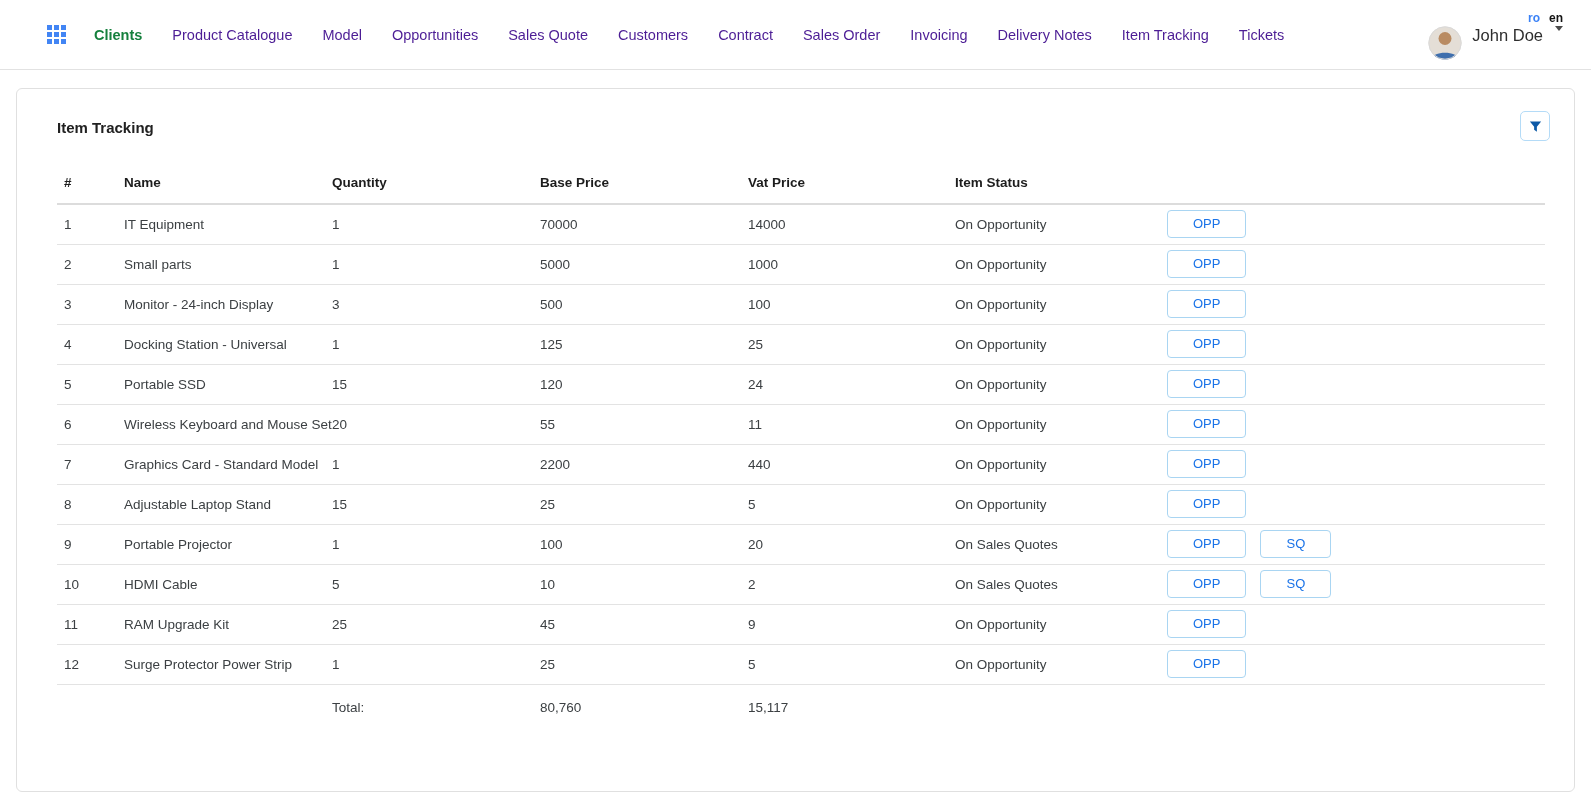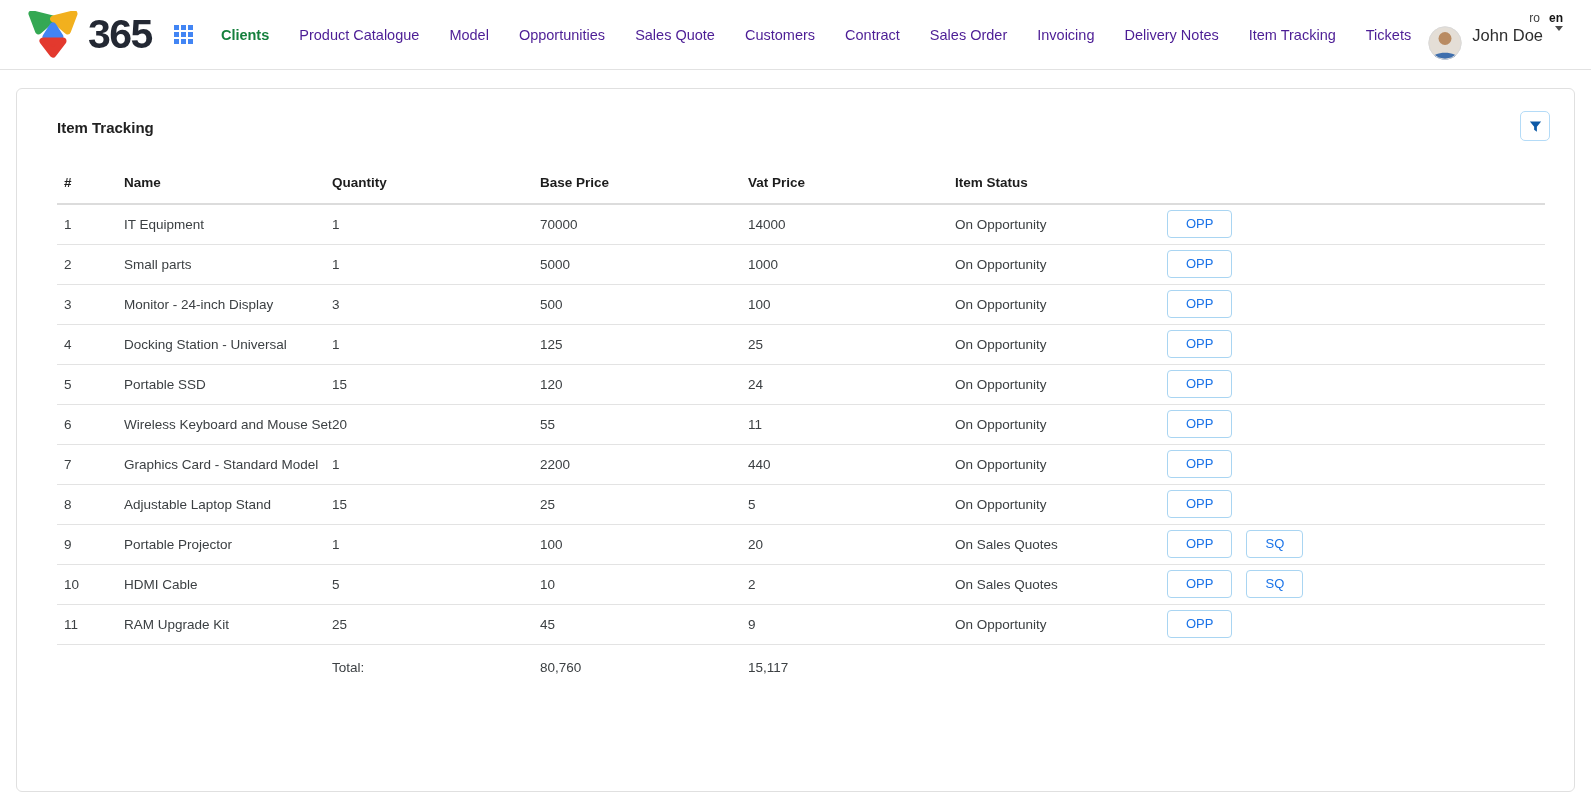--- a/index.html
+++ b/index.html
@@ -36,21 +36,21 @@
     font-size:14.5px; color:#4c1d95; text-decoration:none;
     white-space:nowrap; cursor:pointer;
   }
   .nav-item.active { font-weight:700; color:#15803d; }
 
   .header-right {
     margin-left:auto; display:flex; flex-direction:column;
     align-items:flex-end; gap:1px; padding-top:2px;
   }
   .langs { display:flex; gap:9px; font-size:12px; color:#3a3a3a; }
-  .lang { cursor:pointer; text-decoration:none; color:#404040; }
+  .lang { cursor:pointer; text-decoration:none; color:#3b82f6;font-weight:bold; }
   .lang.active { font-weight:700; color:#141414; }
   .user { display:flex; align-items:flex-start; gap:10px; cursor:pointer; }
   .avatar { width:34px; height:34px; display:block; }
   .user-name { font-size:16.5px; color:#2e2e2e; }
   .caret {
     width:0; height:0; margin-left:2px;
     border-left:4.5px solid transparent; border-right:4.5px solid transparent;
     border-top:5px solid #4a4a4a;
   }
 
@@ -85,43 +85,28 @@
     white-space:nowrap; overflow:hidden;
   }
   .items-table td.cell-num { padding-left:7px; }
   .items-table tfoot td { border-bottom:none; height:46px; }
   .total-label { font-weight:400; color:#1d1d1d; }
   .btn-chip {
     display:inline-block; background:#fff; cursor:pointer;
     border:1px solid #a9d5f2; border-radius:4px;
     color:#1a73e8; font-size:13px; font-weight:500;
     font-family:"Liberation Sans", sans-serif;
-    padding:5px 18px; min-width:44px; text-align:center;
+    padding:5px 25px; min-width:44px; text-align:center;
     margin-right:14px; line-height:1.25;
   }
 </style>
 </head>
 <body>
 
 <header class="topbar">
-  <div class="brand">
-    <svg class="logo-mark" width="56" height="48" viewBox="0 0 56 48" aria-hidden="true">
-      <g stroke-linejoin="round" stroke-width="7">
-        <g transform="rotate(14 15 12)">
-          <polygon points="5,5 26,5 15.5,20" fill="#34a853" stroke="#34a853"></polygon>
-        </g>
-        <g transform="rotate(-14 41 12)">
-          <polygon points="30,5 51,5 40.5,20" fill="#f2b01e" stroke="#f2b01e"></polygon>
-        </g>
-        <polygon points="21,26 35,26 28,15" fill="#4285f4" stroke="#4285f4"></polygon>
-        <polygon points="18,30 38,30 28,43" fill="#e3392e" stroke="#e3392e"></polygon>
-      </g>
-    </svg>
-    <span class="logo-text">365</span>
-  </div>
 
   <button class="apps-btn" aria-label="apps">
     <svg width="19" height="19" viewBox="0 0 19 19" aria-hidden="true">
       <g fill="#4285f4">
         <rect x="0" y="0" width="5" height="5"></rect>
           <rect x="7" y="0" width="5" height="5"></rect>
           <rect x="14" y="0" width="5" height="5"></rect>
         <rect x="0" y="7" width="5" height="5"></rect>
           <rect x="7" y="7" width="5" height="5"></rect>
           <rect x="14" y="7" width="5" height="5"></rect>
@@ -299,20 +284,29 @@
           </tr>
           <tr>
             <td class="cell-num">11</td>
             <td>RAM Upgrade Kit</td>
             <td>25</td>
             <td>45</td>
             <td>9</td>
             <td>On Opportunity</td>
             <td><button class="btn-chip">OPP</button></td>
           </tr>
+          <tr>
+            <td class="cell-num">12</td>
+            <td>Surge Protector Power Strip</td>
+            <td>1</td>
+            <td>25</td>
+            <td>5</td>
+            <td>On Opportunity</td>
+            <td><button class="btn-chip">OPP</button></td>
+          </tr>
         </tbody>
       <tfoot>
         <tr class="total-row">
           <td class="cell-num"></td>
           <td></td>
           <td class="total-label">Total:</td>
           <td>80,760</td>
           <td>15,117</td>
           <td></td>
           <td></td>

